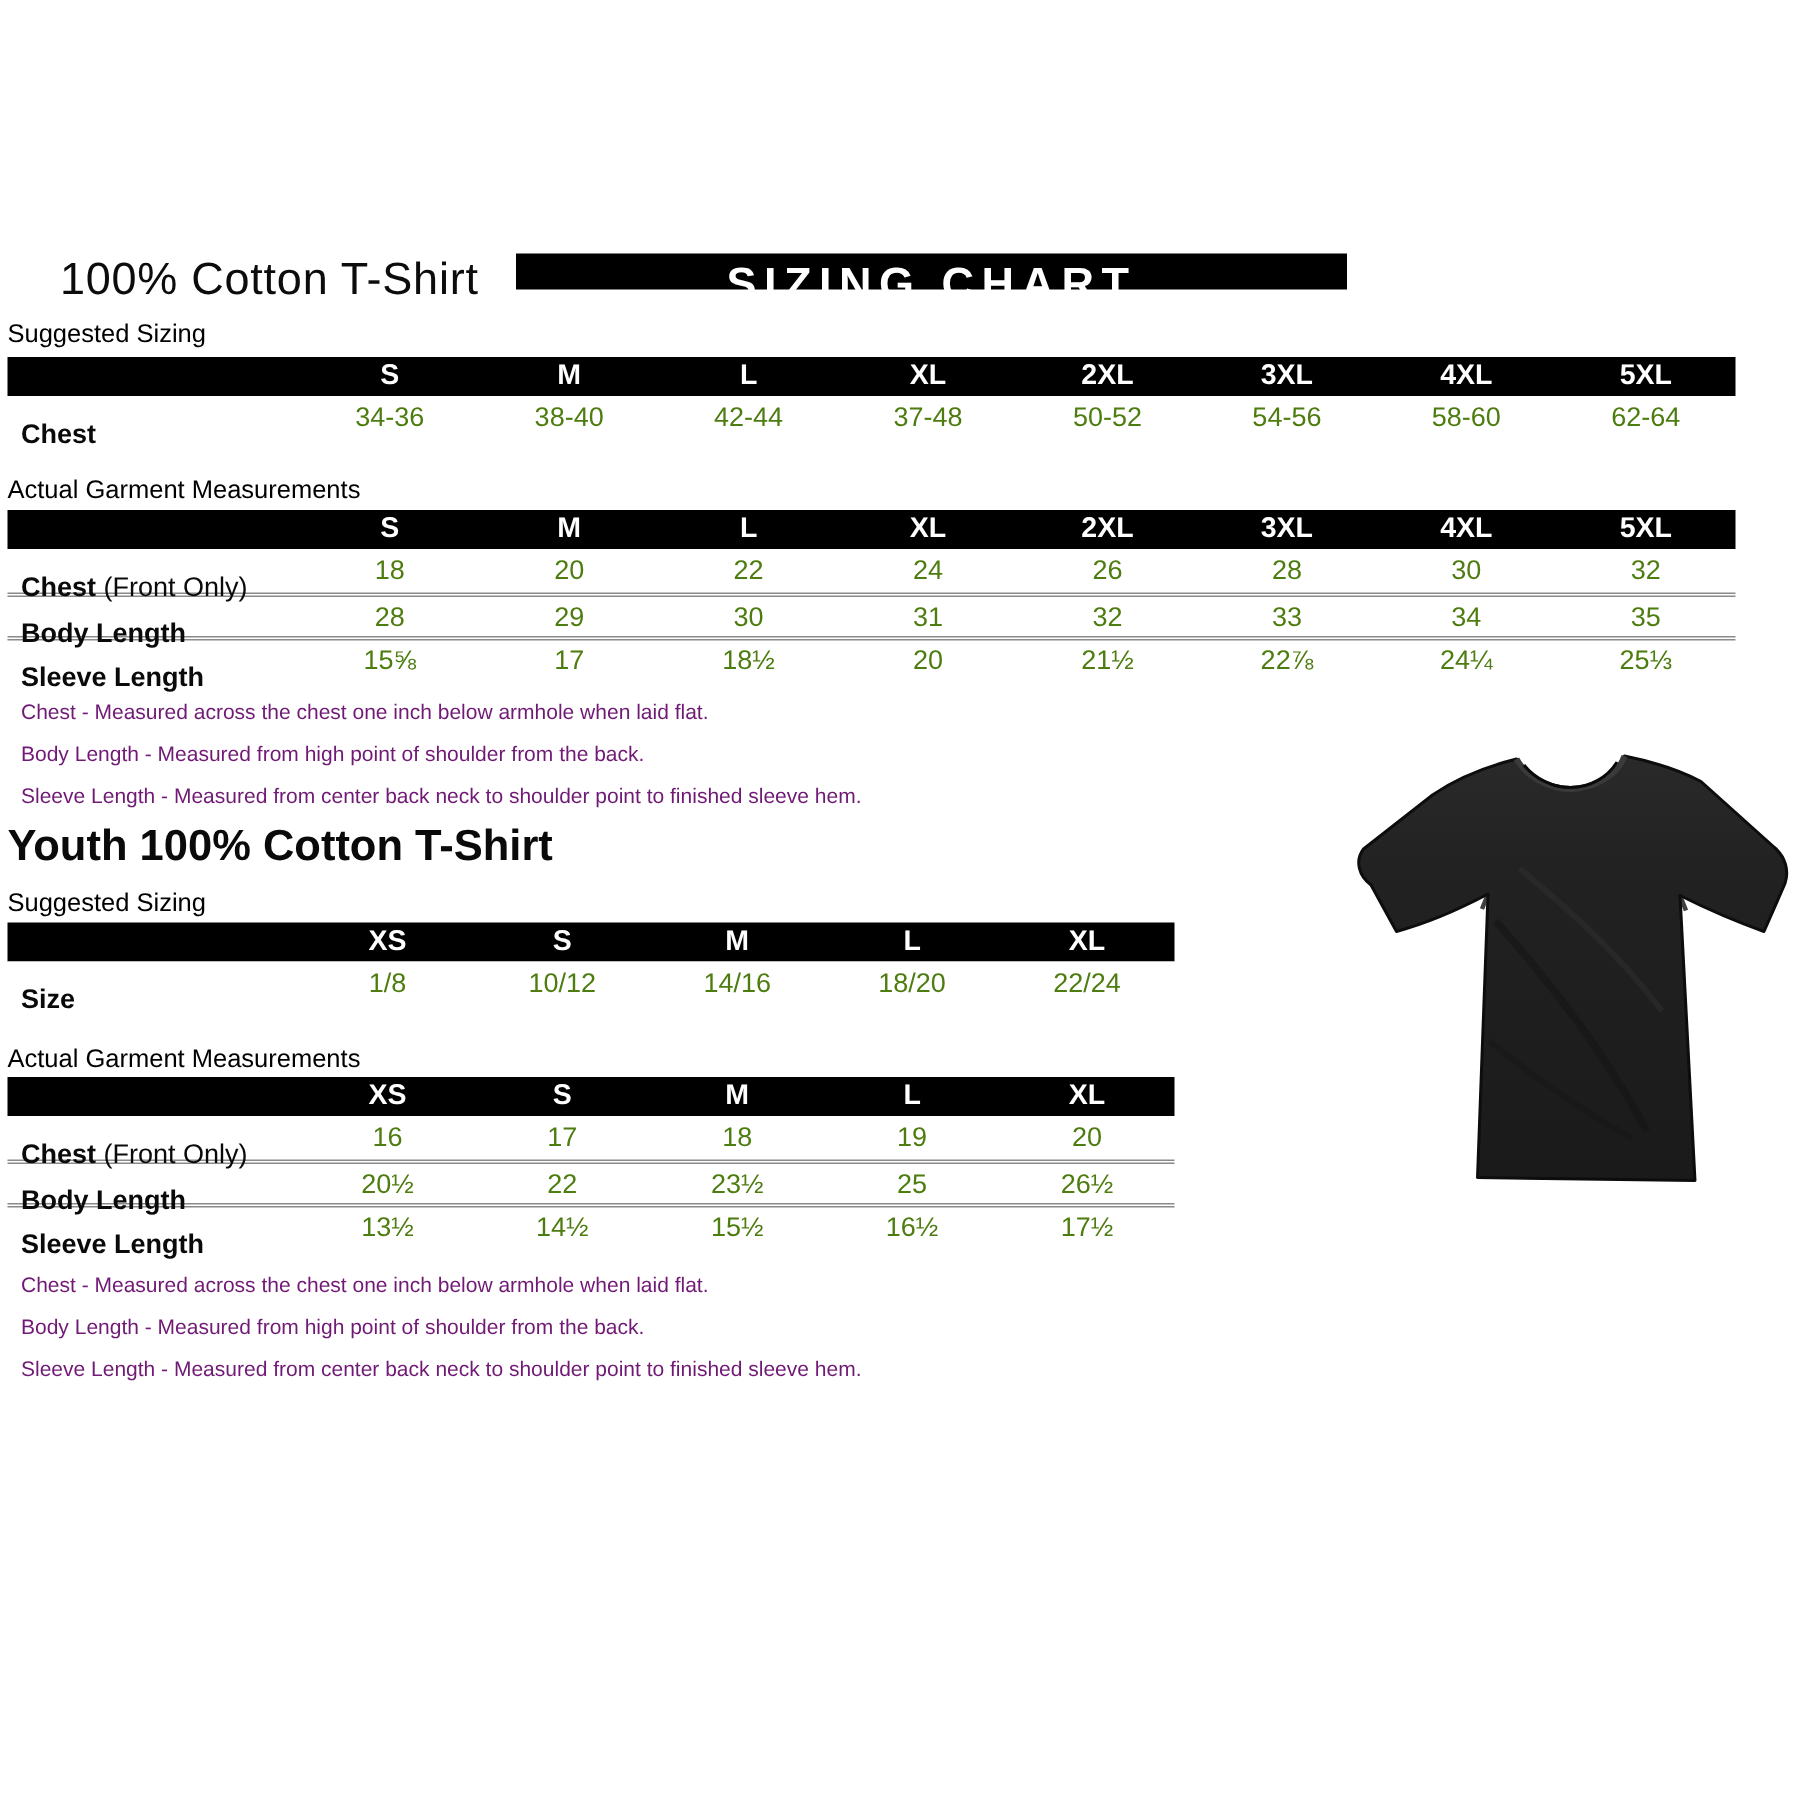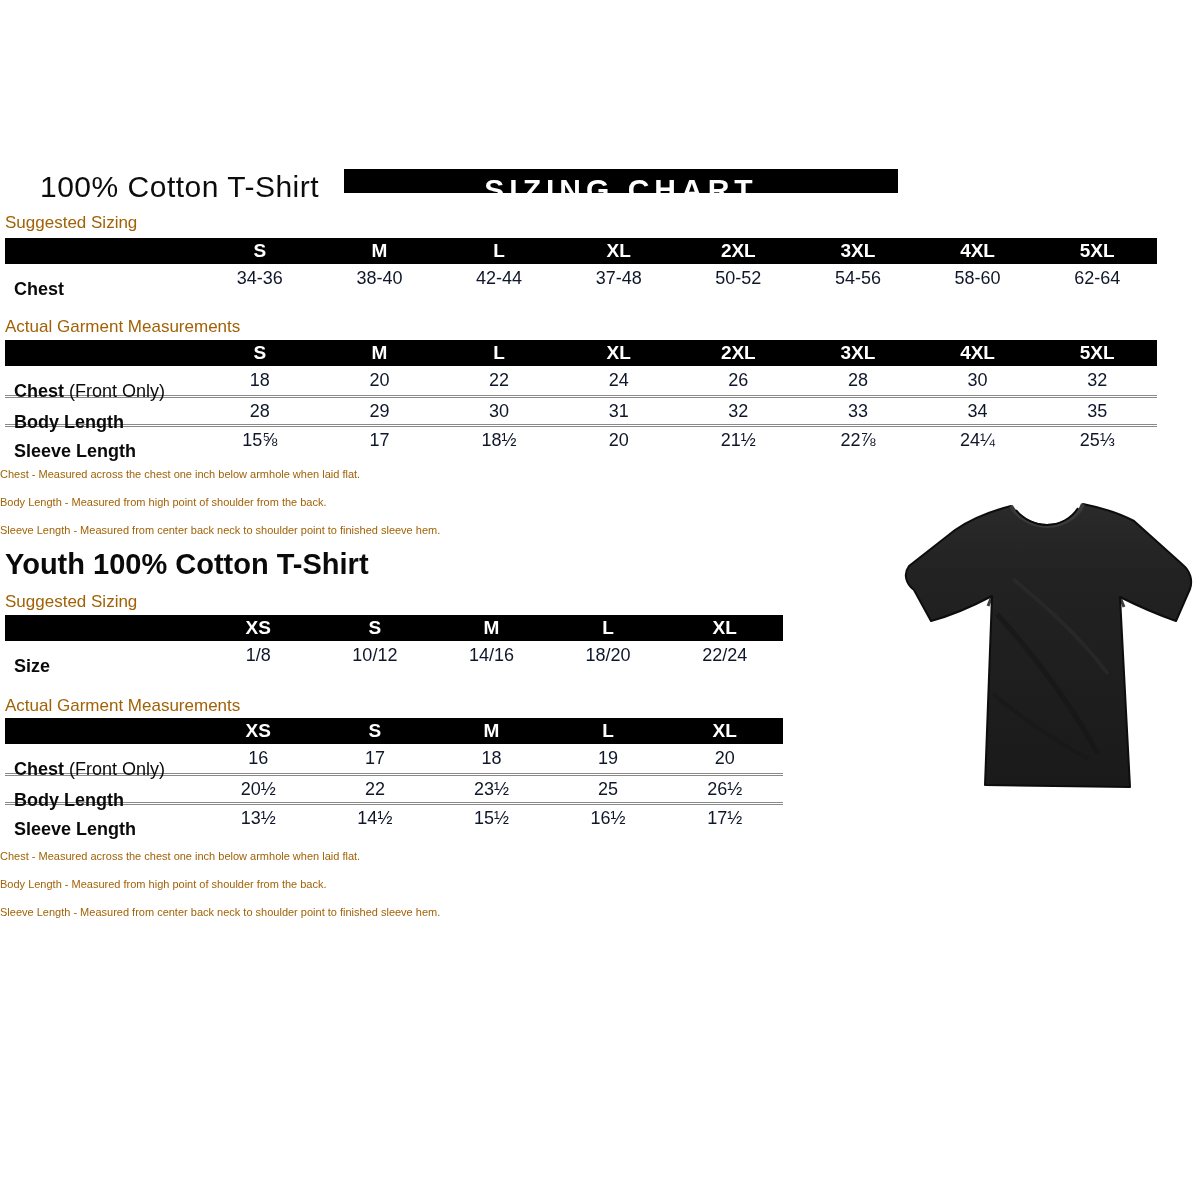--- a/index.html
+++ b/index.html
@@ -29,21 +29,21 @@
     color: #ffffff;
     font-weight: bold;
     font-size: 30px;
     letter-spacing: 5px;
     text-align: center;
     line-height: 42px;
   }
   .section-label {
     position: absolute;
     font-size: 17px;
-    color: #a16207;
+    color: #000000;
   }
   .bar-table {
     position: absolute;
     left: 5px;
   }
   .t-head {
     display: flex;
     background: #000000;
     color: #ffffff;
     height: 26px;
@@ -67,28 +67,28 @@
     font-size: 18px;
     color: #0a0a0a;
     font-weight: bold;
     white-space: nowrap;
     margin-top: 22px;
   }
   .lbl .suffix { font-weight: normal; }
   .c { flex: 1; text-align: center; }
   .t-row .c {
     font-size: 18px;
-    color: #0f172a;
+    color: #4d7c0f;
     text-align: center;
   }
   .notes {
     position: absolute;
-    left: 0;
-    font-size: 11px;
-    color: #a16207;
+    left: 14px;
+    font-size: 14px;
+    color: #701a75;
   }
   .notes div { line-height: 28px; }
   .youth-title {
     position: absolute;
     left: 5px; top: 548px;
     font-size: 29px;
     font-weight: bold;
     color: #0a0a0a;
   }
   .tshirt {

